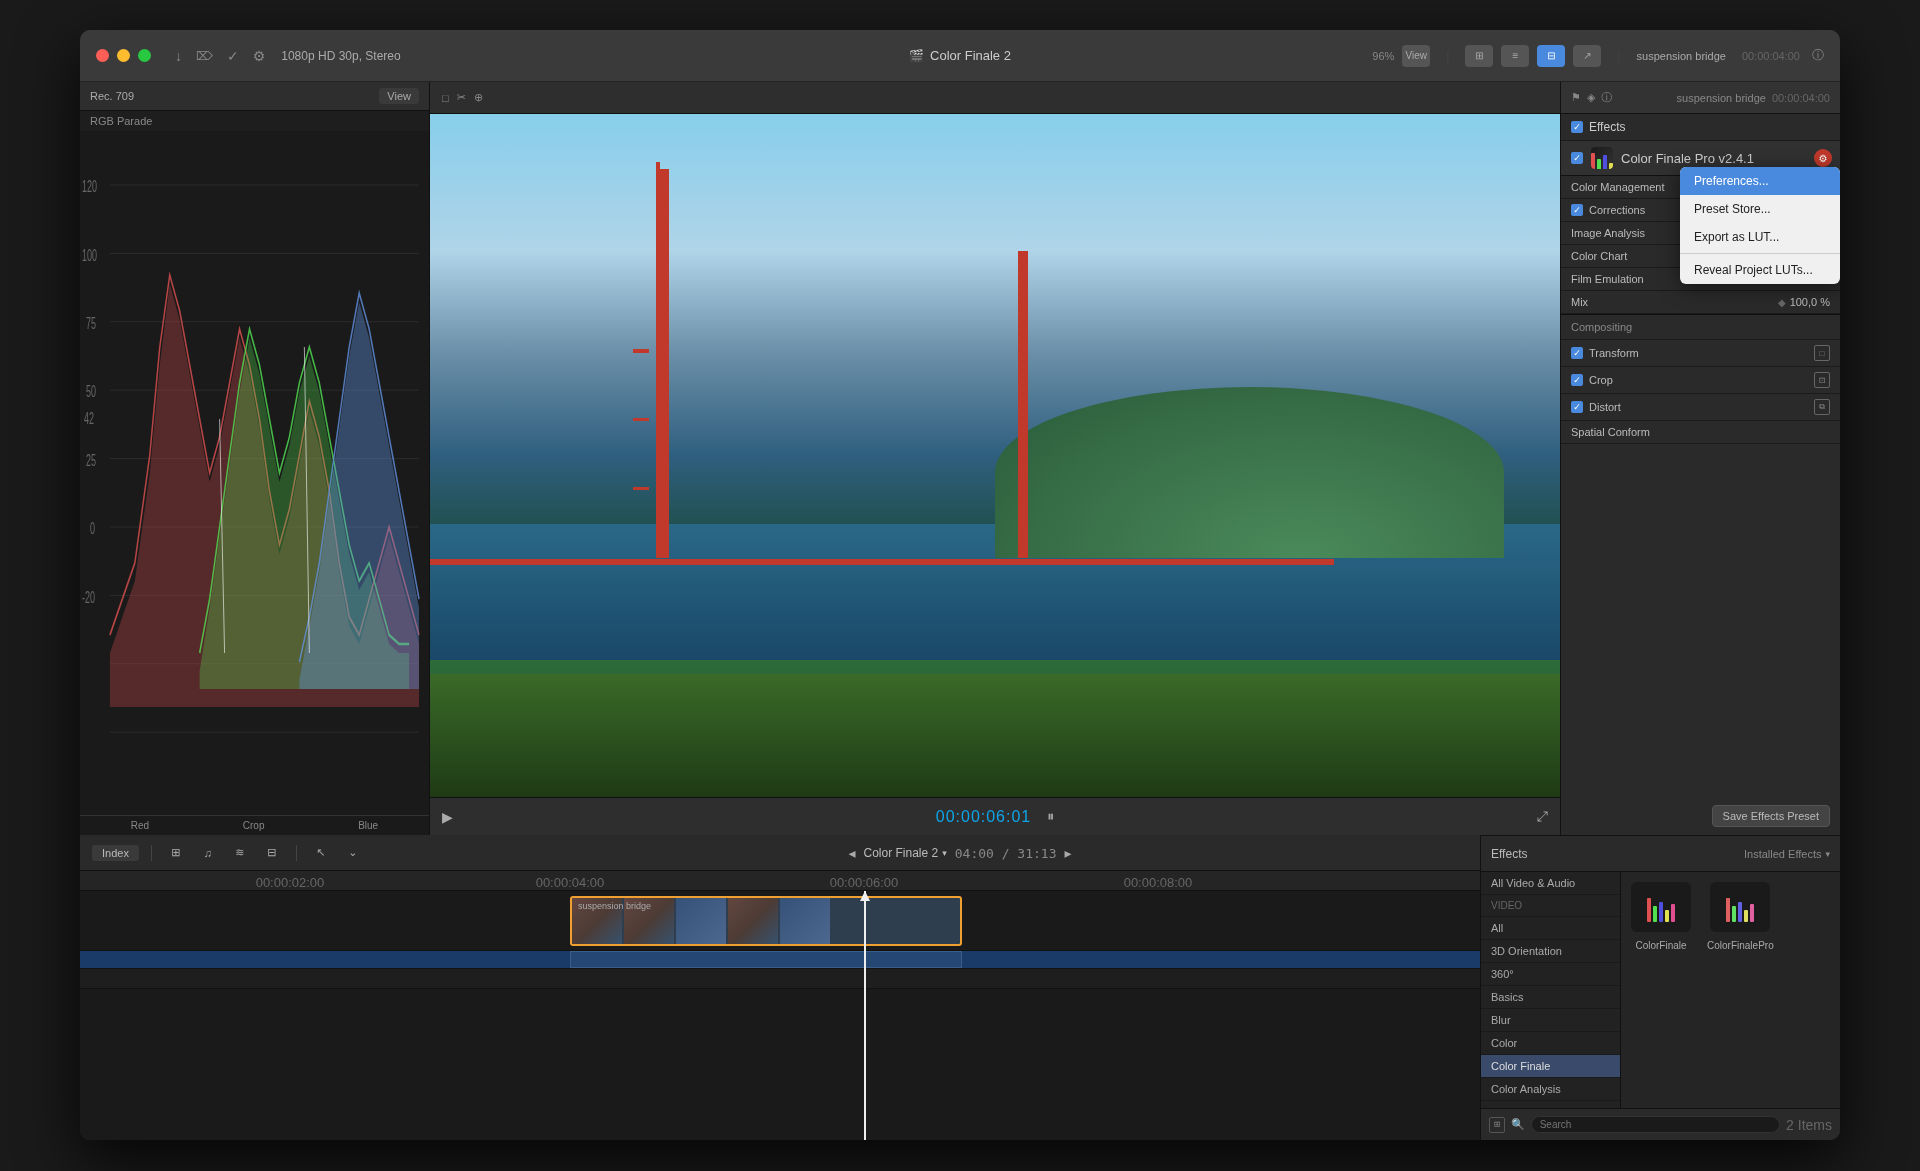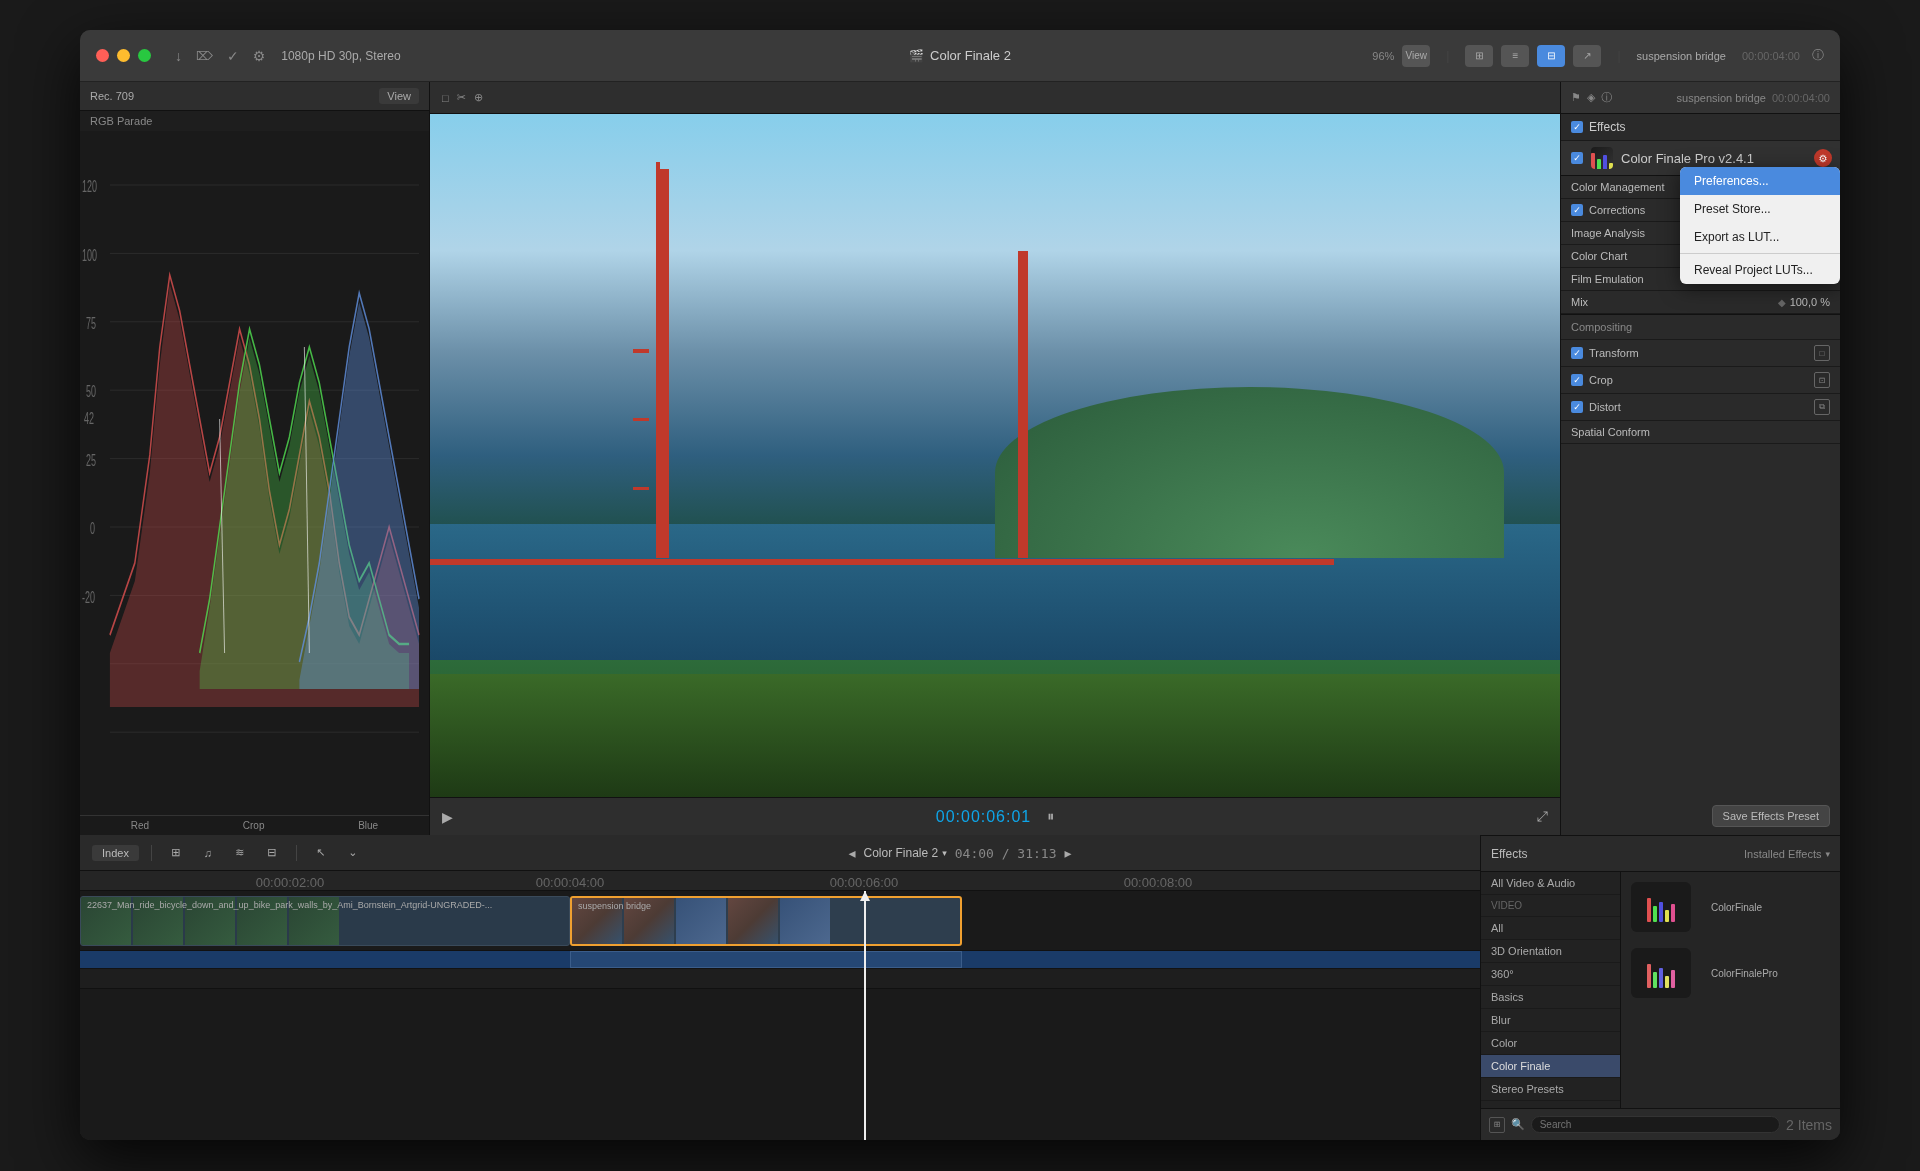--- a/index.html
+++ b/index.html
@@ -596,23 +596,23 @@
       flex: 1;
       padding: 10px;
     }
     .effects-icons-row {
       display: flex;
       gap: 16px;
       flex-wrap: wrap;
     }
     .effect-item {
       display: flex;
-      flex-direction: row;
-      align-items: center;
-      gap: 20px;
+      flex-direction: column;
+      align-items: center;
+      gap: 8px;
       cursor: pointer;
     }
     .effect-icon {
       width: 60px;
       height: 50px;
       border-radius: 6px;
       display: flex;
       align-items: center;
       justify-content: center;
     }
@@ -958,30 +958,20 @@
       </div>
 
       <div class="timeline-content">
 
         <div class="playhead" style="left:56%;">
           <div class="playhead-top"></div>
         </div>
 
         <div class="track-row">
 
-          <div class="video-clip" style="left:0;width:35%;background:#2a3a4a;">
-            <div class="clip-label">22637_Man_ride_bicycle_down_and_up_bike_park_walls_by_Ami_Bornstein_Artgrid-UNGRADED-...</div>
-            <div class="clip-thumbnails">
-              <div class="thumb thumb-green"></div>
-              <div class="thumb thumb-green"></div>
-              <div class="thumb thumb-green"></div>
-              <div class="thumb thumb-green"></div>
-              <div class="thumb thumb-green"></div>
-            </div>
-          </div>
 
           <div class="video-clip video-clip-selected" style="left:35%;width:28%;background:#2e3e4e;">
             <div class="clip-label">suspension bridge</div>
             <div class="clip-thumbnails">
               <div class="thumb thumb-bridge"></div>
               <div class="thumb thumb-bridge"></div>
               <div class="thumb thumb-sky"></div>
               <div class="thumb thumb-bridge"></div>
               <div class="thumb thumb-sky"></div>
             </div>
@@ -1013,21 +1003,21 @@
         <div class="effects-list">
           <div class="effects-category">All Video &amp; Audio</div>
           <div class="effects-category section-label">VIDEO</div>
           <div class="effects-category">All</div>
           <div class="effects-category">3D Orientation</div>
           <div class="effects-category">360°</div>
           <div class="effects-category">Basics</div>
           <div class="effects-category">Blur</div>
           <div class="effects-category">Color</div>
           <div class="effects-category active">Color Finale</div>
-          <div class="effects-category">Stereo Presets</div>
+          <div class="effects-category">Color Analysis</div>
           <div class="effects-category">Comic Looks</div>
 
         </div>
 
         <div class="effects-grid">
           <div class="effects-icons-row">
 
             <div class="effect-item">
               <div class="effect-icon effect-icon-cf">
                 <div class="bars-icon">

